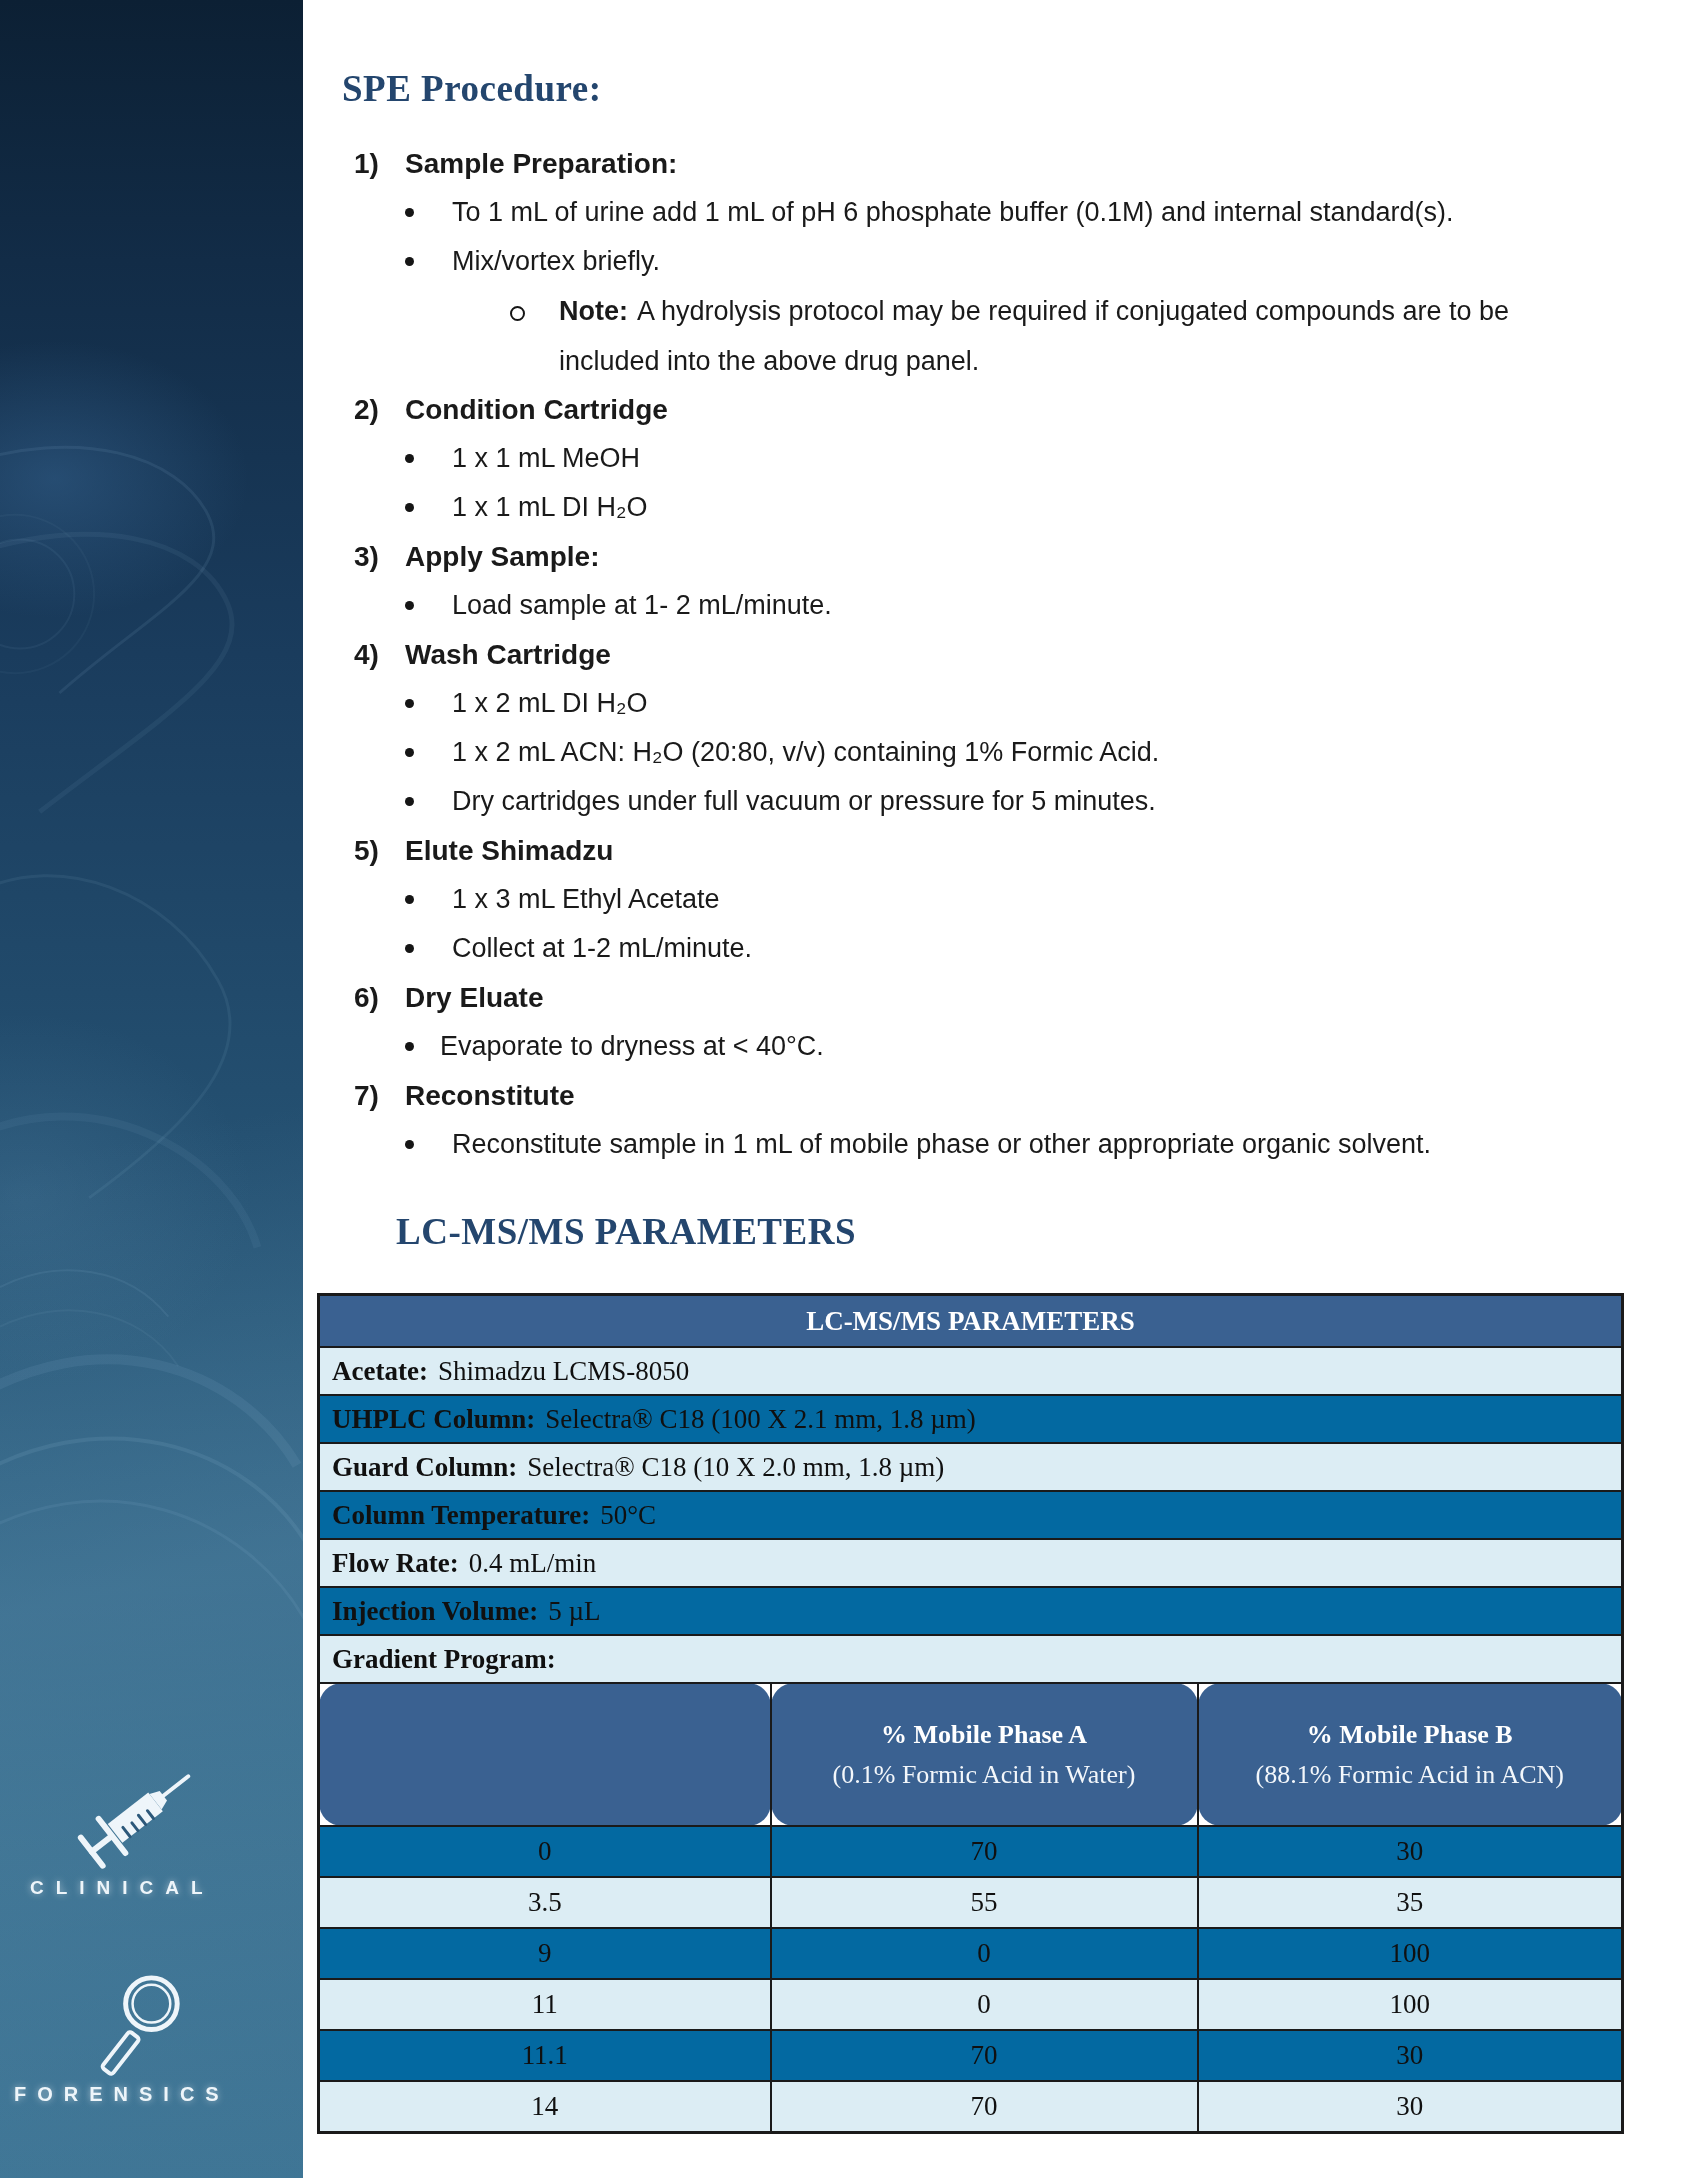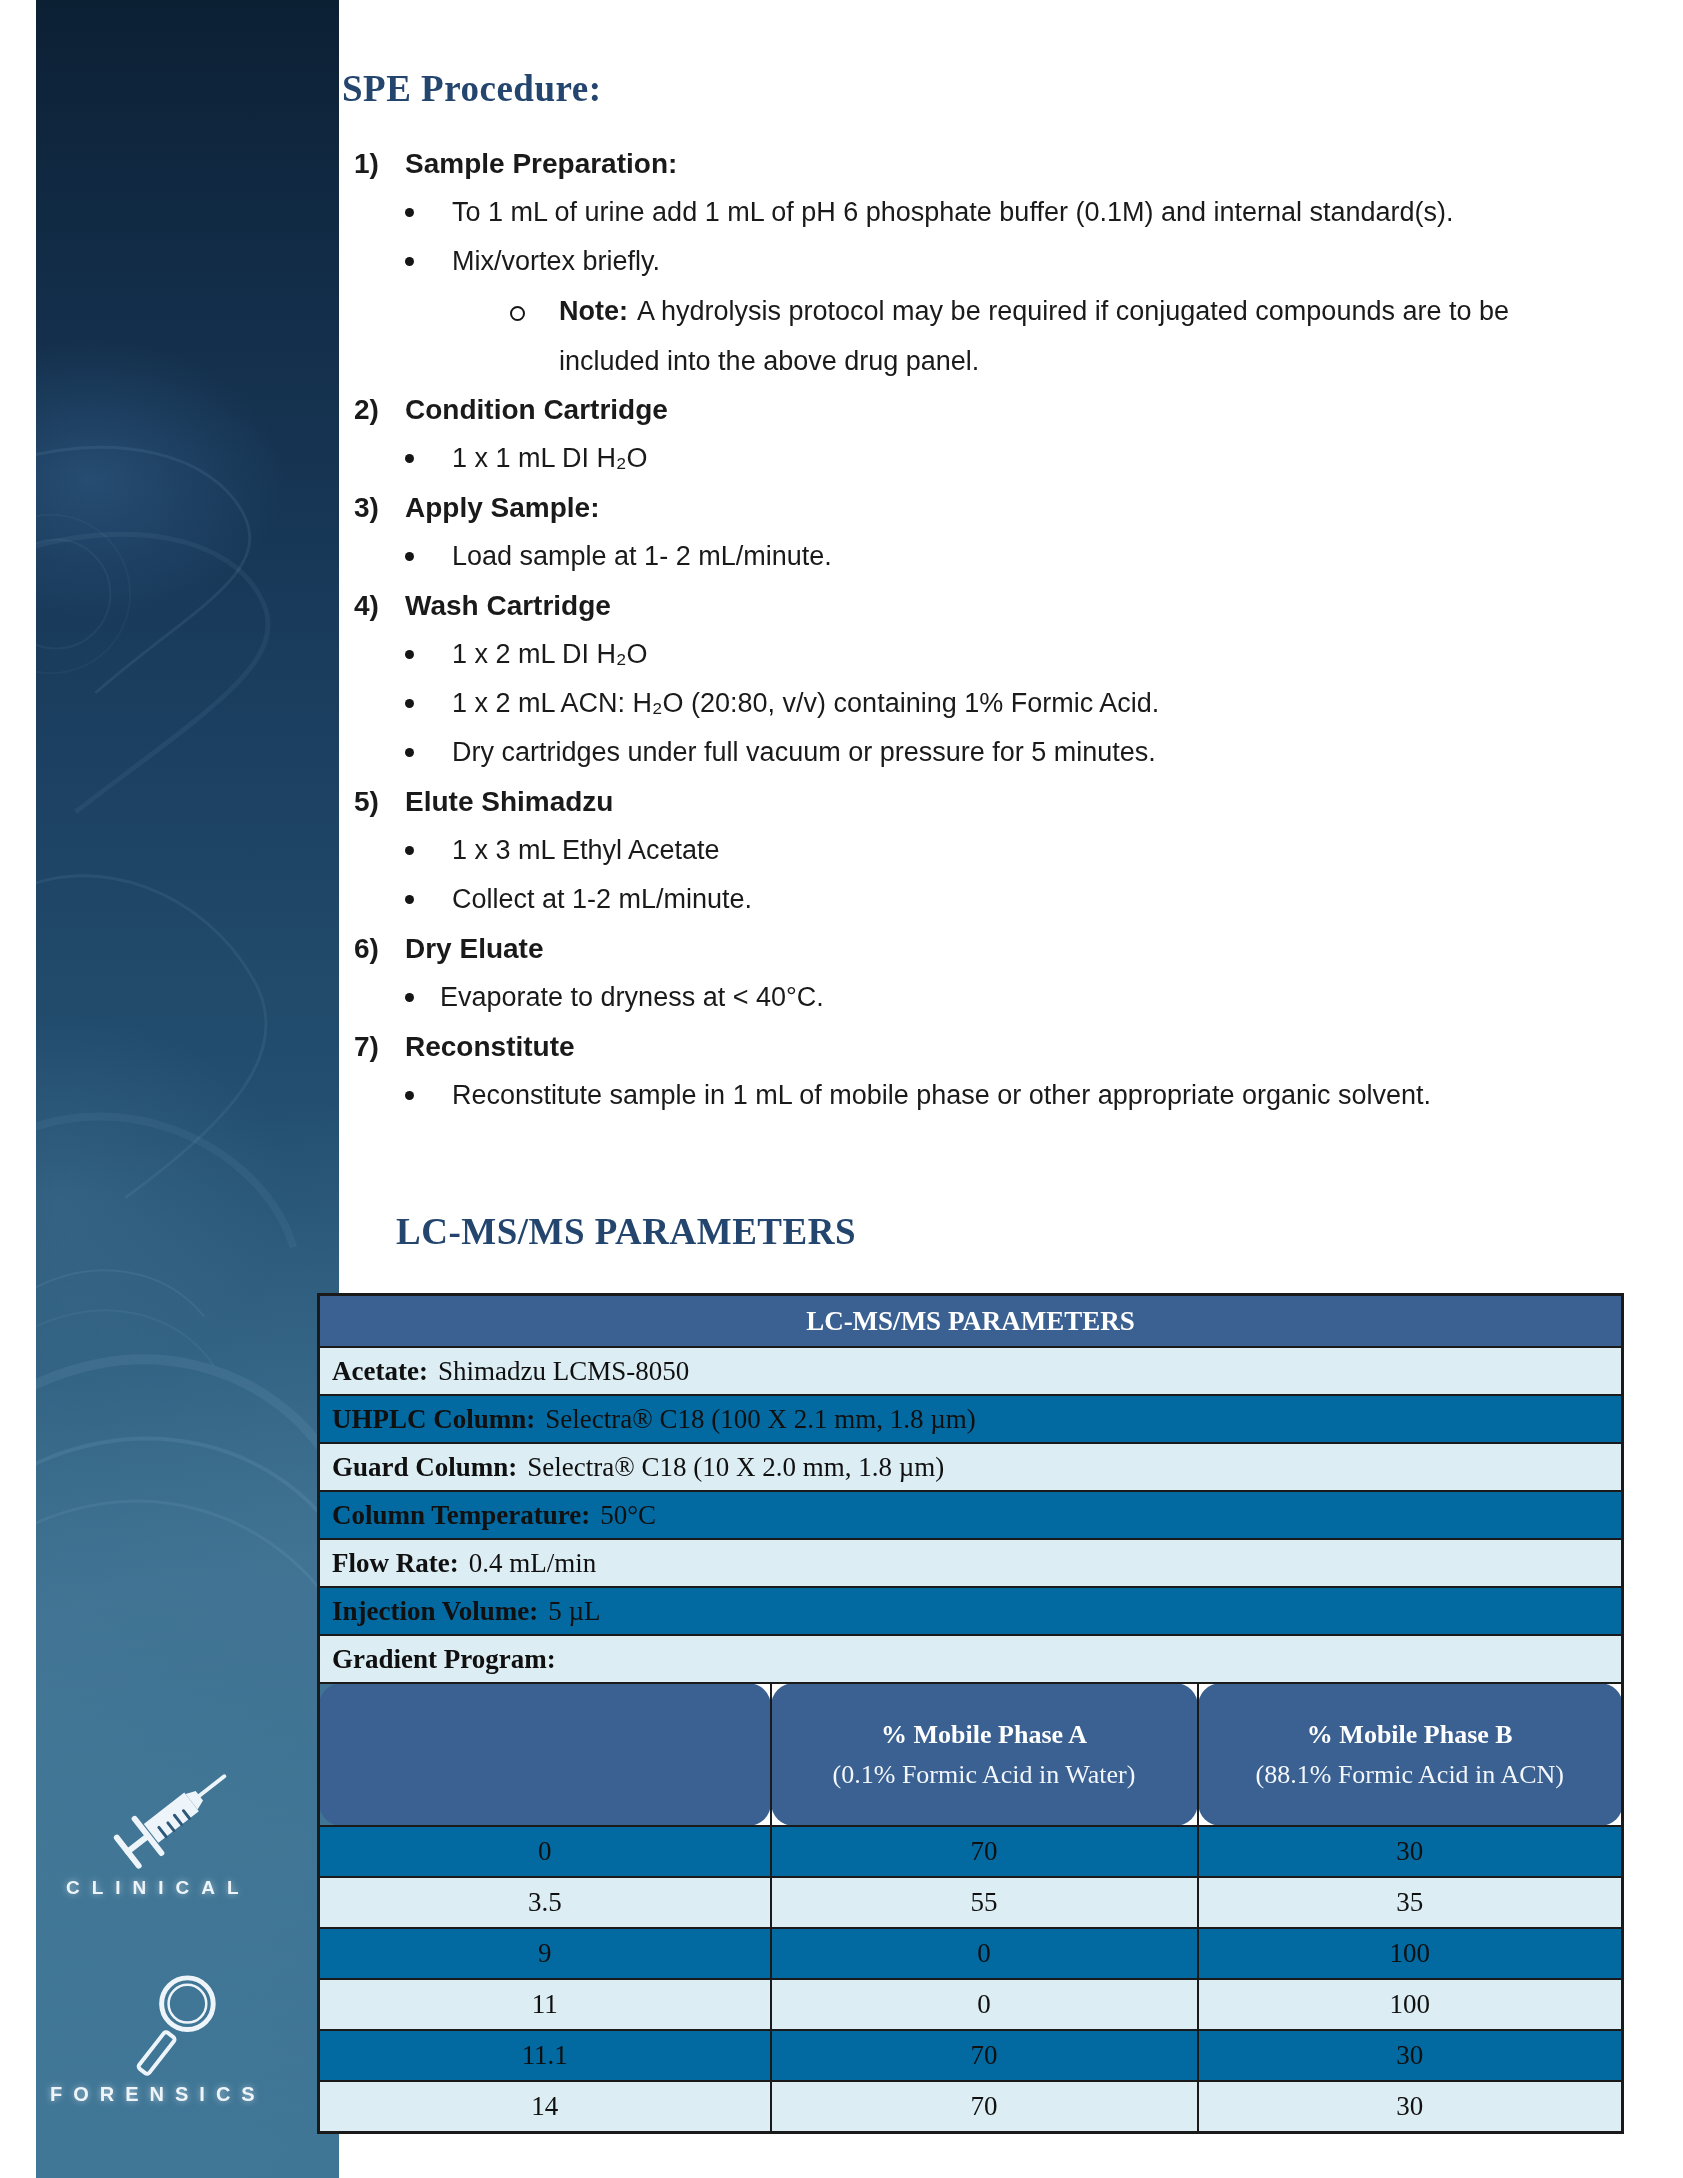--- a/index.html
+++ b/index.html
@@ -8,21 +8,20 @@
     font-family:"Liberation Sans",sans-serif;color:#1a1a1a;overflow:hidden;
   }
   
   .sidebar{
     position:absolute;left:0;top:0;width:303px;height:2178px;overflow:hidden;
     background:
       radial-gradient(ellipse 277px 198px at 18% 22%, rgba(62,112,160,.40), transparent 70%),
       radial-gradient(ellipse 317px 257px at 8% 55%, rgba(96,146,180,.22), transparent 72%),
       linear-gradient(168deg, rgba(70,120,155,0) 52%, rgba(110,160,190,.28) 72%, rgba(80,130,160,.10) 100%),
       linear-gradient(to bottom,#0c2034 0%,#122c47 12%,#1a3c5d 30%,#234e6f 50%,#2d5f80 68%,#376d8d 85%,#3d7494 100%);
-    margin-left: 36px;
   }
   .sidebar svg.deco{position:absolute;left:0;top:0;}
   .brand{
     position:absolute;left:0;width:303px;text-align:left;color:#eef5fa;
     font-weight:bold;white-space:nowrap;
     text-shadow:0 0 7px rgba(255,255,255,.55);
   }
   .brand.clinical{top:1877px;padding-left:30px;font-size:19px;letter-spacing:12px;}
   .brand.forensics{top:2083px;padding-left:14px;font-size:20px;letter-spacing:11px;}
   .logo-syringe{position:absolute;left:61px;top:1735px;}
@@ -147,20 +146,25 @@
       <span class="note-text"><span class="b">Note:</span><span>A hydrolysis protocol may be required if conjugated compounds are to be included into the above drug panel.</span></span>
     </div>
 
     <div class="srow">
       <span class="num">2)</span>
       <span class="step-title">Condition Cartridge</span>
     </div>
     <div class="srow">
       <span class="ind"></span>
         <span class="mark"></span>
+      <span>1 x 1 mL MeOH</span>
+    </div>
+    <div class="srow">
+      <span class="ind"></span>
+        <span class="mark"></span>
       <span>1 x 1 mL DI H₂O</span>
     </div>
 
     <div class="srow">
       <span class="num">3)</span>
       <span class="step-title">Apply Sample:</span>
     </div>
     <div class="srow">
       <span class="ind"></span>
         <span class="mark"></span>

